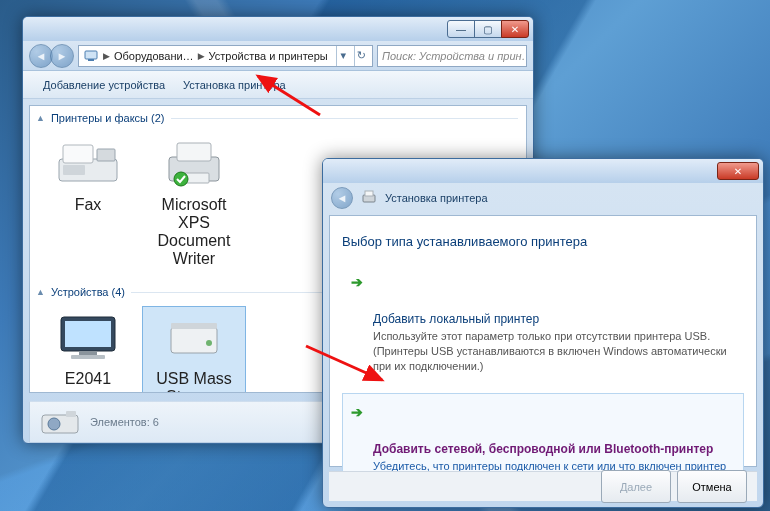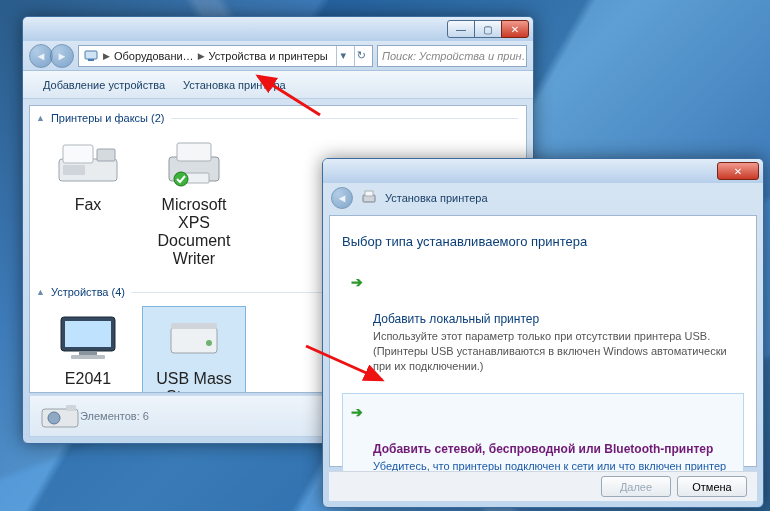--- a/index.html
+++ b/index.html
@@ -98,24 +98,24 @@
 .tri{color:#6a8cae;font-size:9px;}
 .group-line{flex:1;height:1px;background:#dbe6f1;}
 .devices{display:flex;flex-wrap:wrap;padding:4px 6px 8px 6px;gap:2px;}
 .device{
   width:104px; text-align:center;
   padding:4px 2px; font-size:16px; color:#222;
 }
 .device.selected{background:#cfe5f8;border:1px solid #7fb5e4;padding:3px 1px;}
 .dev-icon{width:72px;height:56px;margin:0 auto 4px auto;display:flex;align-items:center;justify-content:center;}
 .statusbar{
-  position:absolute;left:6px;right:6px;bottom:6px;height:42px;
+  position:absolute;left:6px;right:6px;bottom:0;height:42px;
   background:linear-gradient(#eef4fa,#dde9f5);
   border:1px solid #bcd0e5;border-top:1px solid #cfdeee;
-  display:flex;align-items:center;padding:0 10px;
+  display:flex;align-items:center;gap:10px;padding:0 10px;
 }
 .statusbar .thumb{width:40px;height:30px;}
 .statusbar .label{color:#6a7b8c;}
 
 .dialog-body{
   position:absolute;left:6px;right:6px;top:56px;bottom:40px;
   background:#fff;border:1px solid #9fb8d2;padding:18px 12px;
 }
 .dialog-h{font-size:13px;color:#0b3f7a;margin-bottom:14px;}
 .option{
@@ -129,21 +129,21 @@
 .opt-title{color:#0b3f7a;font-size:12px;margin-bottom:3px;margin-top:40px;}
 .option.hover .opt-title{color:#701a75;font-weight:bold;}
 .opt-desc{color:#555;font-size:11px;line-height:1.35;}
 .option.hover .opt-desc{color:#1a5aa8;}
 .dialog-footer{
   position:absolute;left:6px;right:6px;bottom:6px;height:30px;
   background:#eef2f6;border-top:1px solid #cfd8e2;
   display:flex;align-items:center;justify-content:flex-end;gap:6px;padding:0 10px;
 }
 .dlg-btn{
-  min-width:70px;height:21px;border:1px solid #9aa9b8;
+  min-width:70px;height:33px;border:1px solid #9aa9b8;
   background:linear-gradient(#fdfdfe,#e6ebf0);
   font-size:11px;display:flex;align-items:center;justify-content:center;
   border-radius:3px;
 }
 .dlg-btn.disabled{color:#9aa9b8;}
 .dialog-title-row{
   height:30px;display:flex;align-items:center;gap:8px;padding:0 8px;
   background:transparent;color:#1a3f66;
 }
 .dialog-title-row .nav-circle{width:22px;height:22px;}

